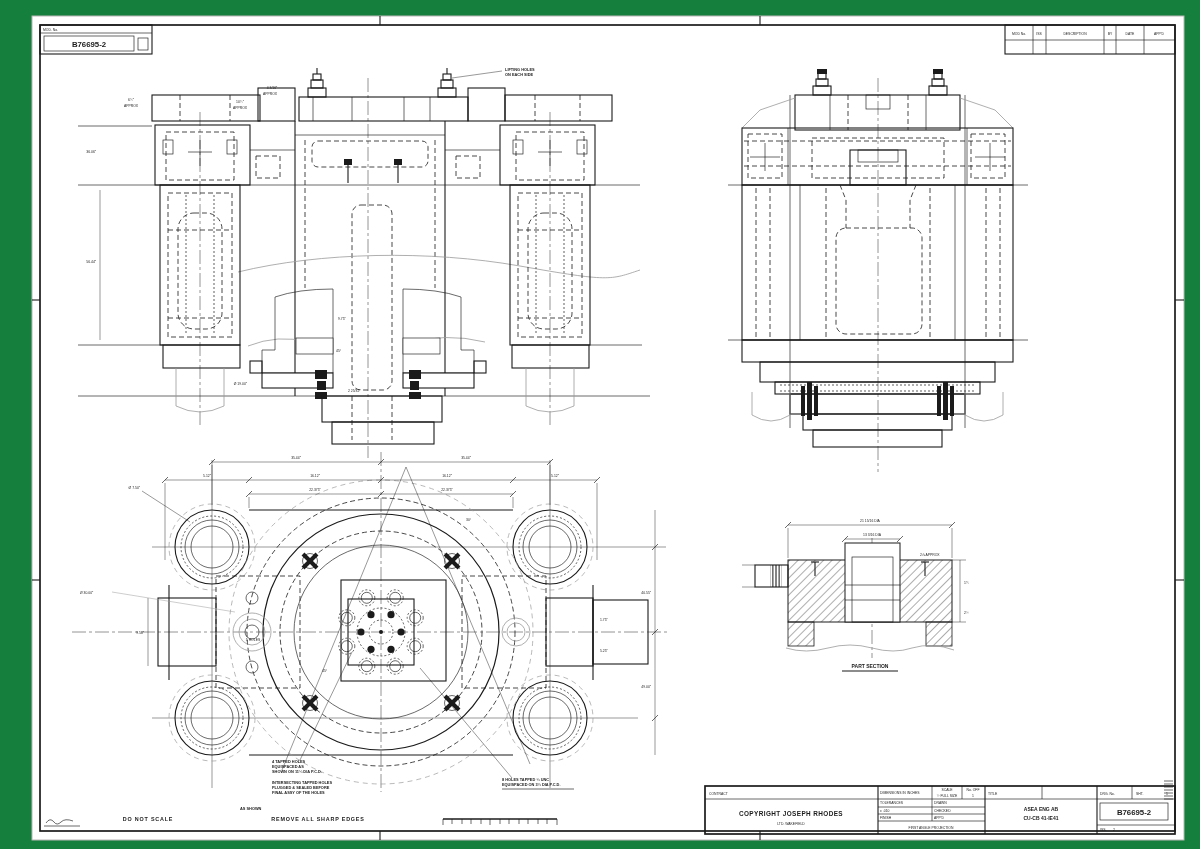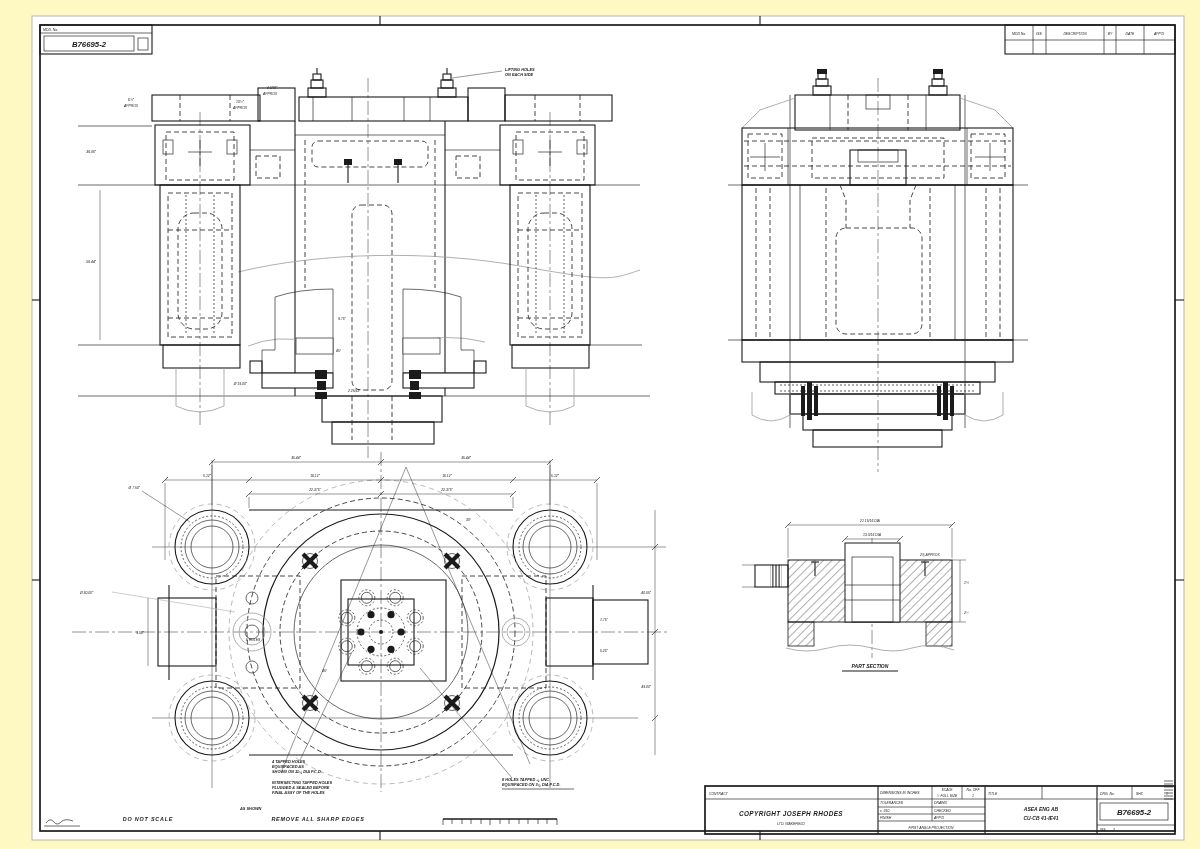--- a/index.html
+++ b/index.html
@@ -1,16 +1,16 @@
 <!DOCTYPE html>
 <html><head>
 <meta charset="utf-8">
 <style>
   html,body{margin:0;padding:0;background:#e9e7e7;}
-  .stage{position:relative;width:1200px;height:849px;background:#fef9c3;overflow:hidden;font-style:italic;}
+  .stage{position:relative;width:1200px;height:849px;background:#15803d;overflow:hidden;}
   svg{display:block;}
   
   .ln{stroke:#1b1b1b;fill:none;stroke-width:1.1;}
   .th{stroke:#1b1b1b;fill:none;stroke-width:1.7;}
   .tn{stroke:#1b1b1b;fill:none;stroke-width:0.65;}
   .t05{stroke:#1b1b1b;fill:none;stroke-width:0.45;}
   .dsh{stroke:#1b1b1b;fill:none;stroke-width:0.8;stroke-dasharray:5 3;}
   .dd{stroke:#1b1b1b;fill:none;stroke-width:0.7;stroke-dasharray:2 2;}
   .cl{stroke:#3a3a3a;fill:none;stroke-width:0.55;stroke-dasharray:14 3 3 3;}
   .gy{stroke:#9b9b9b;fill:none;stroke-width:0.8;}

